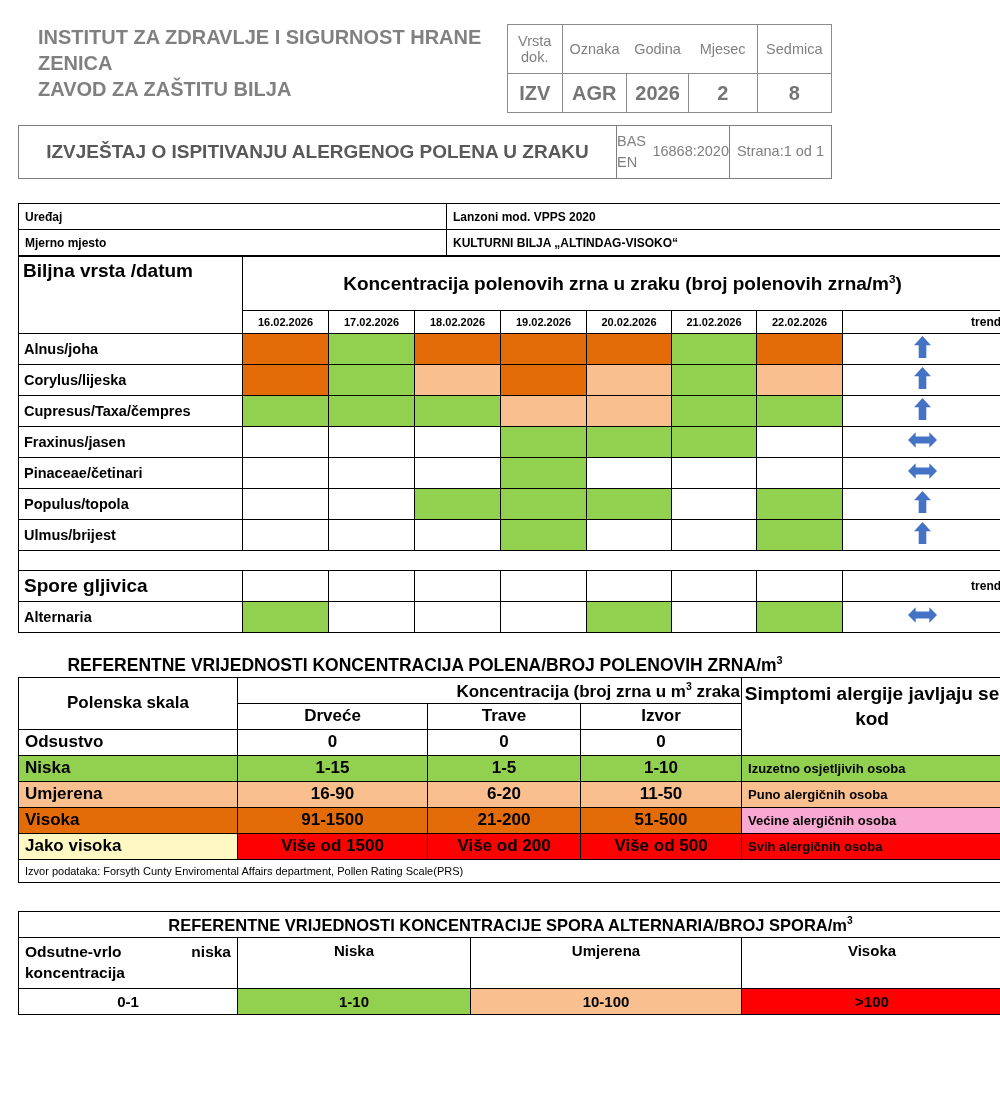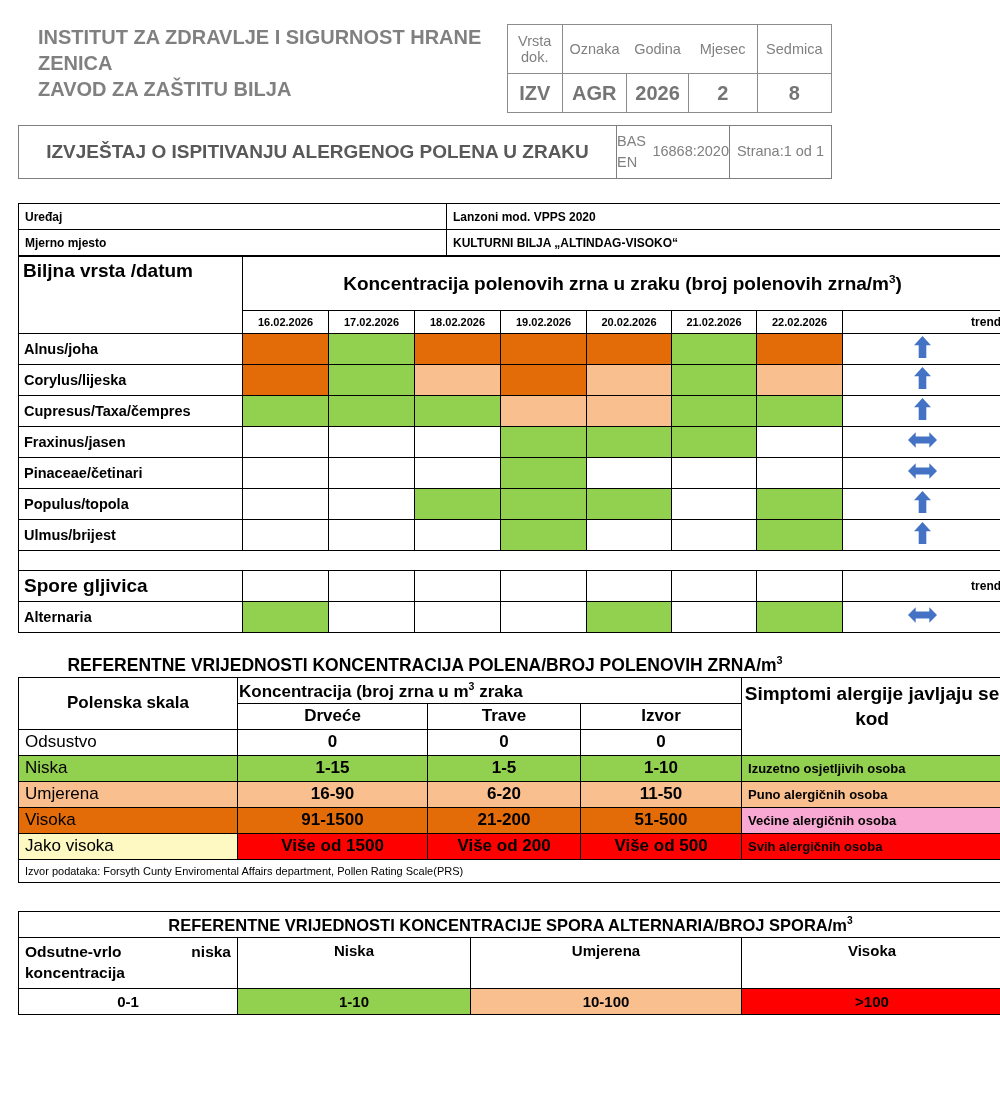--- a/index.html
+++ b/index.html
@@ -43,24 +43,24 @@
   .date-cell{font-size:11px;font-weight:bold;text-align:center;height:23px;}
   .trend-lbl{font-size:12px;font-weight:bold;text-align:right;}
   .species-name{font-size:14.5px;font-weight:bold;padding:2px 5px;height:31px;}
   .pollen-cell{height:31px;}
   .trend-cell{text-align:center;}
   .spacer-row td{height:20px;}
   .spore-hdr{font-size:19px;font-weight:bold;padding:2px 5px;height:29px;}
   
   .ref-title{font-size:17.5px;font-weight:bold;text-align:center;margin-top:21px;margin-bottom:1px;}
   .rt-scale{font-size:17px;font-weight:bold;text-align:center;vertical-align:middle;}
-  .rt-conc{font-size:17px;font-weight:bold;text-align:left;height:26px;}
+  .rt-conc{font-size:17px;font-weight:bold;text-align:right;height:26px;}
   .rt-sub{font-size:17px;font-weight:bold;text-align:center;height:26px;}
   .rt-sym{font-size:19px;font-weight:bold;text-align:center;vertical-align:top;padding-top:3px;line-height:1.35;}
-  .rt-label{font-size:17px;font-weight:normal;padding:1px 6px;height:26px;}
+  .rt-label{font-size:17px;font-weight:bold;padding:1px 6px;height:26px;}
   .rt-val{font-size:17px;font-weight:bold;text-align:center;height:26px;}
   .rt-symcell{font-size:13px;font-weight:bold;padding:1px 6px;}
   .rt-src{font-size:11px;padding:2px 6px;height:23px;font-weight:normal;}
   
   .spore-ref{margin-top:28px;}
   .sp-title{font-size:16.5px;font-weight:bold;text-align:center;height:26px;vertical-align:middle;}
   .sp-h{font-size:15px;font-weight:bold;text-align:center;vertical-align:top;padding-top:4px;height:42px;}
   .sp-h1{font-size:15.5px;font-weight:bold;vertical-align:top;padding:4px 6px;line-height:1.35;}
   .sp-h1 .j{display:flex;justify-content:space-between;}
   .sp-val{font-size:15px;font-weight:bold;text-align:center;height:26px;}

